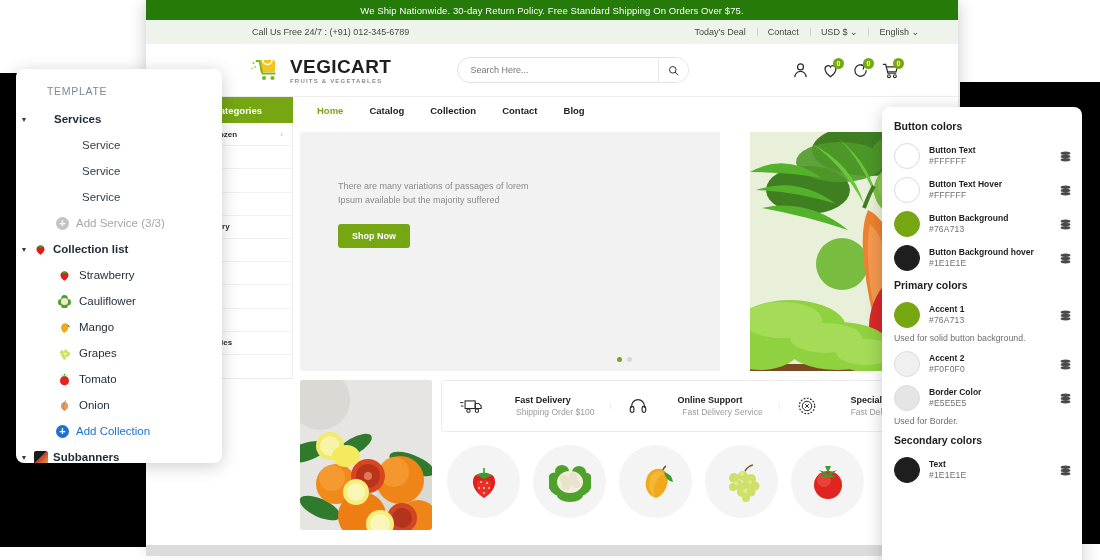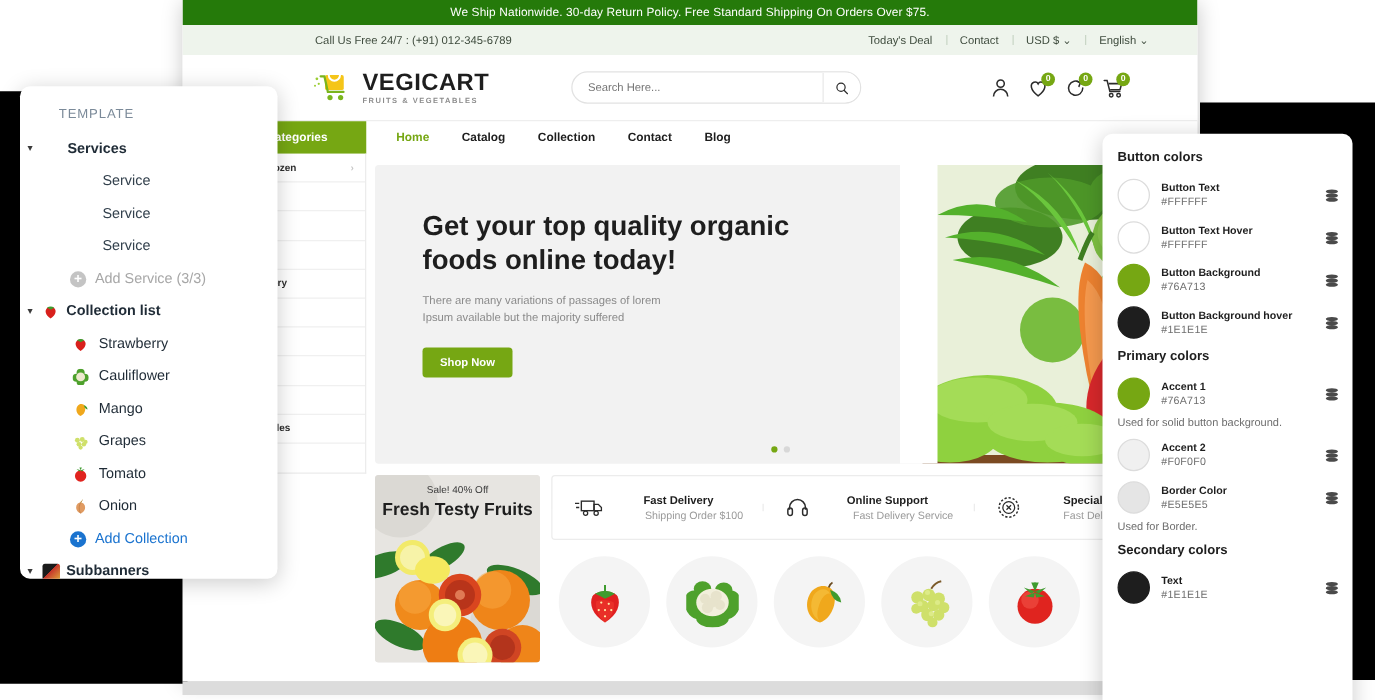--- a/index.html
+++ b/index.html
@@ -325,21 +325,20 @@
               <span class="arr">→</span>
               <span>Watercress</span>
             </div>
       </div>
     </div>
 
     <div class="main-col">
 
       <div class="hero">
         <div class="hero-copy">
-          <div class="hero-title">Get your top quality organic foods online today!</div>
           <div class="hero-sub">There are many variations of passages of lorem Ipsum available but the majority suffered</div>
           <button class="shop-btn">Shop Now</button>
         </div>
         <div class="hero-img">
           <svg width="228" height="239" viewBox="0 0 228 239" preserveAspectRatio="none">
             <rect width="228" height="239" fill="#ffffff"></rect>
             <rect x="18" y="0" width="210" height="239" fill="#7b4a22"></rect>
             <rect x="26" y="0" width="195" height="232" fill="#e9f0d9"></rect>
 
             <g fill="#3f7f22">
@@ -392,24 +391,20 @@
         </div>
         <div class="hero-dots">
           <span class="dot on"></span>
           <span class="dot"></span>
         </div>
       </div>
 
       <div class="lower">
 
         <div class="promo">
-          <div class="promo-txt">
-            <div class="promo-sale">Sale! 40% Off</div>
-            <div class="promo-head">Fresh Testy Fruits</div>
-          </div>
           <svg width="132" height="150" viewBox="0 0 132 150" style="position:absolute;inset:0">
             <rect width="132" height="150" fill="#e7e5e1"></rect>
             <g fill="#cfcdc8" opacity=".5">
               <circle cx="20" cy="20" r="30"></circle>
                   <circle cx="110" cy="120" r="34"></circle>
             </g>
 
             <g fill="#2f7a2c">
               <ellipse cx="6" cy="72" rx="22" ry="9" transform="rotate(-18 6 72)"></ellipse>
               <ellipse cx="112" cy="84" rx="24" ry="9" transform="rotate(22 112 84)"></ellipse>

